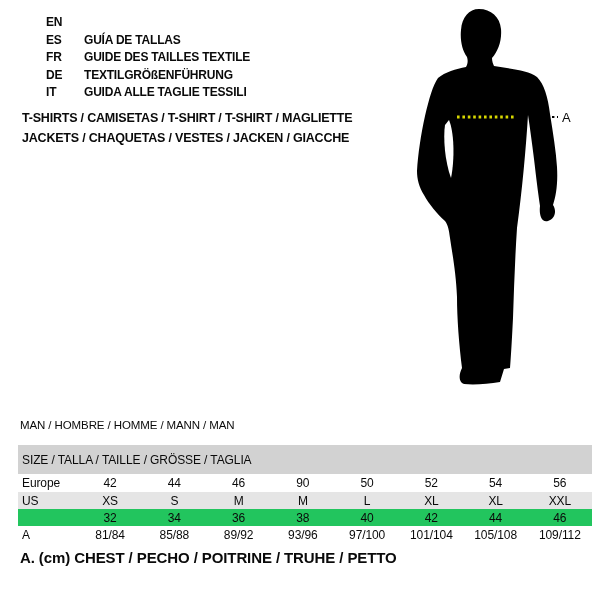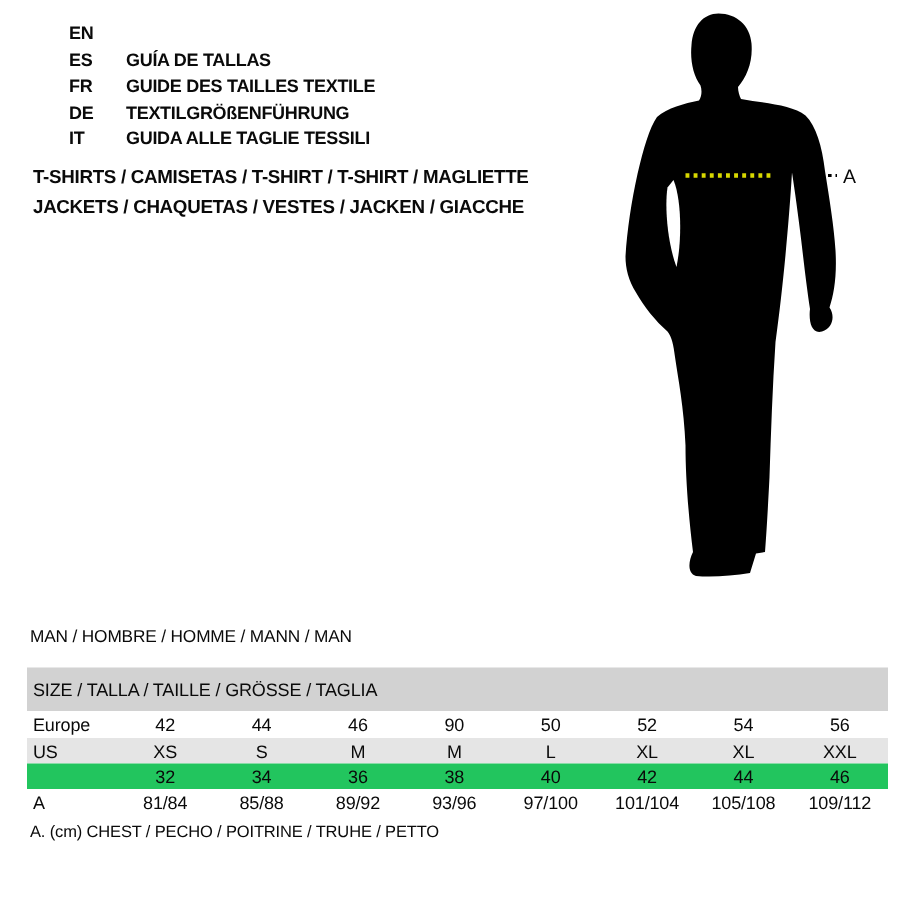--- a/index.html
+++ b/index.html
@@ -28,21 +28,21 @@
   }
   .thead{
     height:29px;display:flex;align-items:center;padding-left:4px;box-sizing:border-box;
   }
   .trow{display:flex;align-items:center;height:17px;}
   .trow.tall{height:18px;}
   .tlabel{width:60px;padding-left:4px;box-sizing:border-box;}
   .tcell{flex:1;text-align:center;}
   .footnote{
     position:absolute;top:549px;left:20px;
-    font-weight:normal;font-size:11px;letter-spacing:-0.1px;
+    font-weight:bold;font-size:15px;letter-spacing:-0.1px;
   }
 </style>
 </head>
 <body>
 
 <svg class="figure-svg" width="600" height="600" viewBox="0 0 600 600">
   <path d="M 479 9
            C 491 9 500 17 501 29
            C 502 41 498 51 492 58
            C 492 61 493 64 494 66

